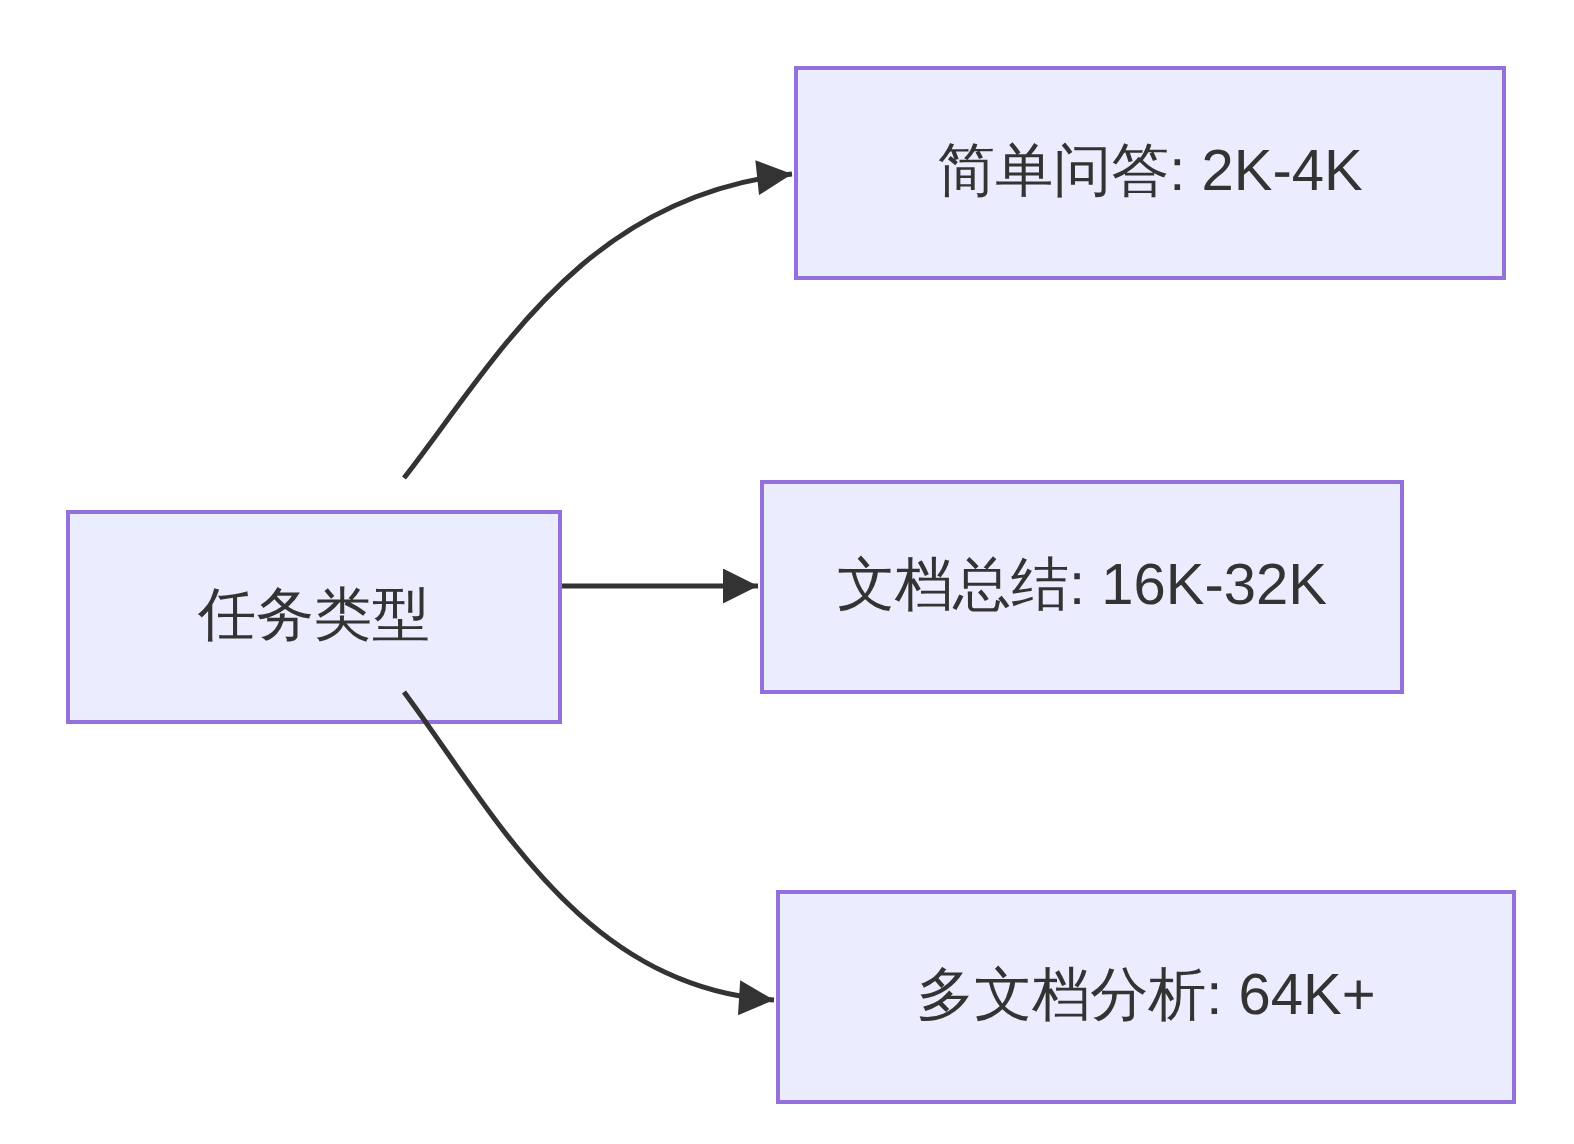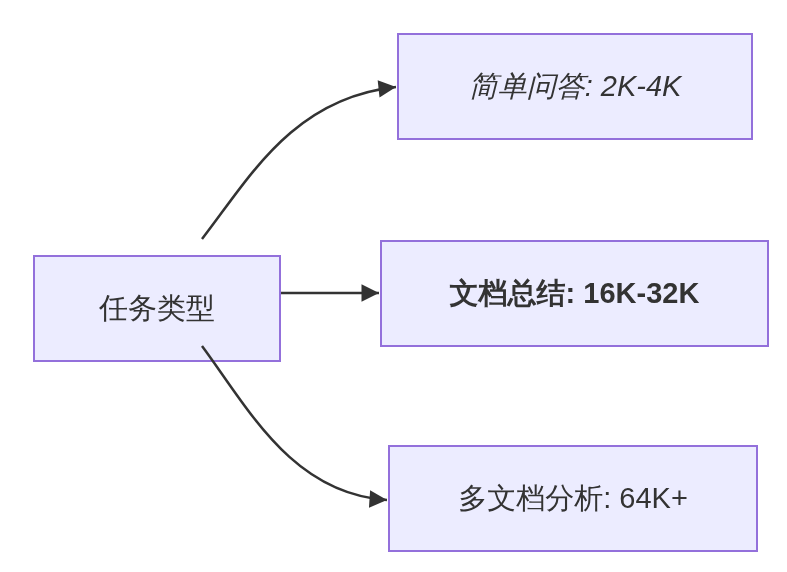--- a/index.html
+++ b/index.html
@@ -23,22 +23,22 @@
     display: flex;
     align-items: center;
     justify-content: center;
     color: var(--text, #333333);
     font-size: 29px;
     line-height: 1.2;
     text-align: center;
     white-space: nowrap;
   }
   .node-root   { left: 33px;  top: 239px; width: 248px; height: 107px; margin-top: 16px; }
-  .node-child0 { left: 397px; top: 33px;  width: 356px; height: 107px; font-style: italic; }
-  .node-child1 { left: 380px; top: 240px; width: 389px; height: 107px; font-weight: bold; }
+  .node-child0 { left: 397px; top: 33px;  width: 356px; height: 107px; }
+  .node-child1 { left: 380px; top: 240px; width: 322px; height: 107px; }
   .node-child2 { left: 388px; top: 445px; width: 370px; height: 107px; }
   .edges {
     position: absolute;
     left: 0; top: 0;
     width: 787px; height: 572px;
     pointer-events: none;
   }
   .edge {
     fill: none;
     stroke: var(--arrow, #333333);

